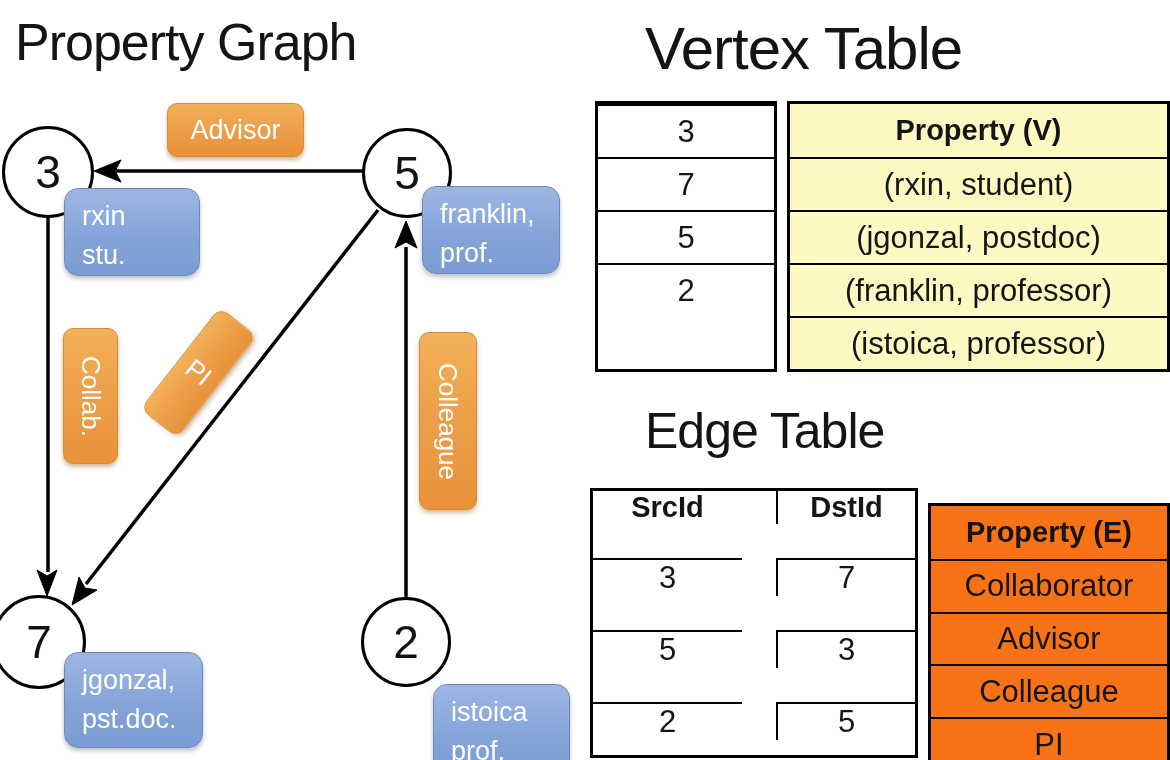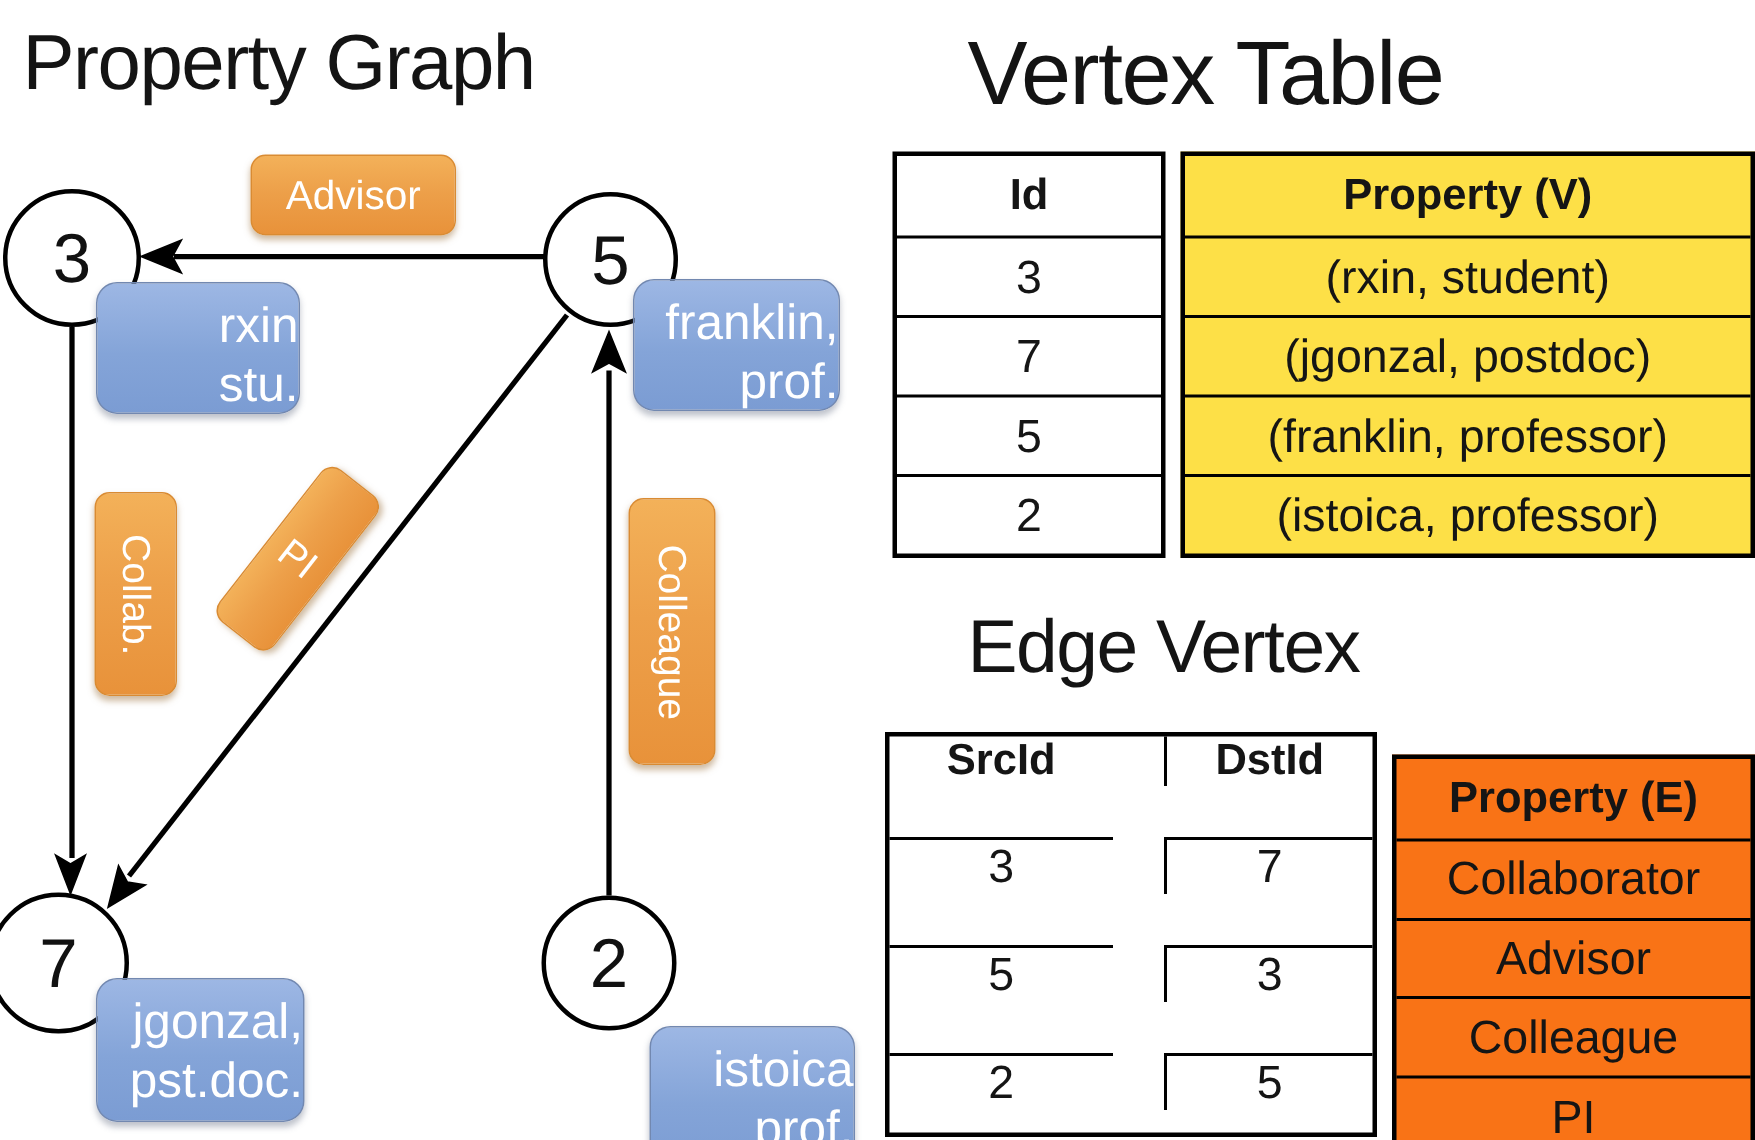--- a/index.html
+++ b/index.html
@@ -15,40 +15,40 @@
 
   
   .node-circle { position:absolute; z-index:2; background:#fff; border:3.5px solid #000;
                  border-radius:50%; display:flex; align-items:center; justify-content:center;
                  font-size:46px; font-weight:300; color:#111; }
 
   
   .vprop { position:absolute; z-index:3; border-radius:14px; color:#fff;
            background:linear-gradient(180deg,#9db7e4 0%,#84a4d8 55%,#7b9cd3 100%);
            border:1px solid #7288b0; box-shadow:0 3px 4px rgba(110,120,140,.45);
-           font-size:33px; line-height:39px; padding:8px 0 0 17px;text-align:right; }
+           font-size:27px; line-height:39px; padding:8px 0 0 17px; }
 
   
   .elabel { position:absolute; z-index:4; border-radius:10px; color:#fff;
             background:linear-gradient(180deg,#f3b159 0%,#eda04a 45%,#e8923a 100%);
             border:1px solid #d98b33; box-shadow:0 3px 4px rgba(160,120,70,.5);
             display:flex; align-items:center; justify-content:center; }
   .elabel.h { font-size:27px; }
   .elabel.v span { transform:rotate(90deg); white-space:nowrap; font-size:26px; }
   .elabel.pi { transform:rotate(-52deg); }
   .elabel.pi span { transform:rotate(90deg); white-space:nowrap; font-size:26px; }
 
   
   .tblock { position:absolute; border:3px solid #000; display:grid; background:#fff; }
   .cell { display:flex; align-items:center; justify-content:center; color:#151515; }
   .cell.head { font-weight:bold; font-size:29px; }
   .cell.body { font-size:31px; font-weight:300; }
   .bt { border-top:2.5px solid #000; }
   .bl { border-left:2.5px solid #000; }
-  .fill-blue { background:#fde047; }
+  .fill-blue { background:#fef9c3; }
   .fill-tan  { background:#f97316;margin-top:15px; }
 </style>
 </head>
 <body>
 
 <div class="stage">
 
   <div class="big-title" style="left:15px; top:12px; width:540px;">Property Graph</div>
 
   <svg class="edges" width="565" height="760" viewBox="0 0 565 760">
@@ -105,36 +105,35 @@
   <div class="elabel pi" style="left:134px; top:349px; width:129px; height:47px;">
     <span>PI</span>
   </div>
   <div class="elabel v" style="left:419px; top:332px; width:58px; height:178px;">
     <span>Colleague</span>
   </div>
 
   <div class="big-title" style="left:645px; top:14px; width:455px; font-size:60px;">Vertex Table</div>
 
   <div class="tblock" style="left:595px; top:101px; width:182px; height:271px; grid-template-rows:repeat(5,1fr);">
-    <div class="cell head">Id</div>
     <div class="cell body bt">3</div>
     <div class="cell body bt">7</div>
     <div class="cell body bt">5</div>
     <div class="cell body bt">2</div>
   </div>
 
   <div class="tblock fill-blue" style="left:787px; top:101px; width:383px; height:271px; grid-template-rows:repeat(5,1fr);">
     <div class="cell head">Property (V)</div>
     <div class="cell body bt">(rxin, student)</div>
     <div class="cell body bt">(jgonzal, postdoc)</div>
     <div class="cell body bt">(franklin, professor)</div>
     <div class="cell body bt">(istoica, professor)</div>
   </div>
 
-  <div class="big-title" style="left:645px; top:402px; width:455px; font-size:50px;">Edge Vertex</div>
+  <div class="big-title" style="left:645px; top:402px; width:455px; font-size:50px;">Edge Table</div>
 
   <div class="tblock" style="left:590px; top:488px; width:328px; height:270px; grid-template-columns:149px 1fr; grid-template-rows:repeat(5,1fr);gap:34px;">
     <div class="cell head">SrcId</div>
     <div class="cell head bl">DstId</div>
     <div class="cell body bt">3</div>
     <div class="cell body bt bl">7</div>
     <div class="cell body bt">5</div>
     <div class="cell body bt bl">3</div>
     <div class="cell body bt">2</div>
     <div class="cell body bt bl">5</div>

